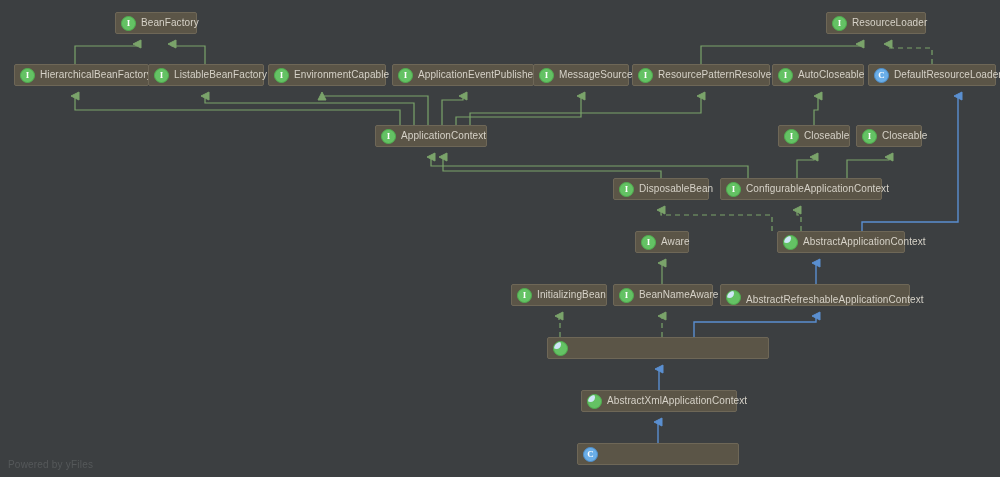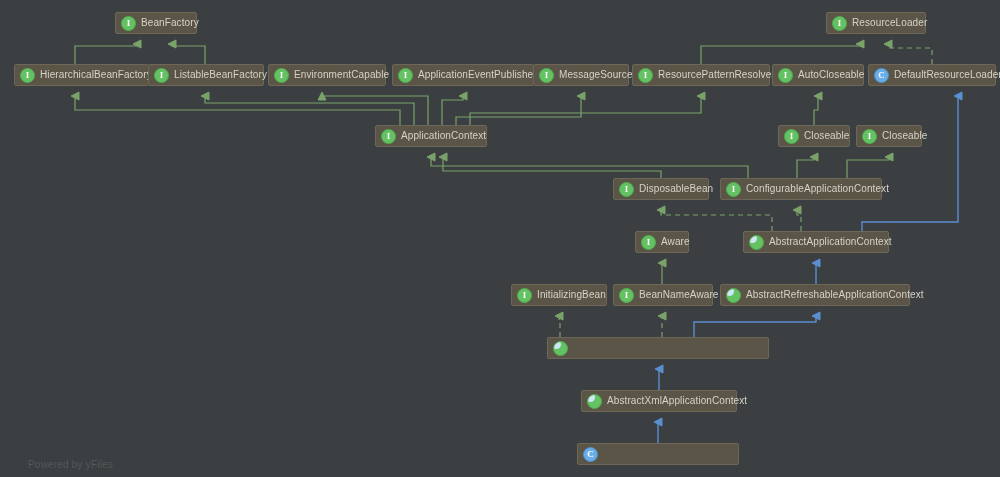--- a/index.html
+++ b/index.html
@@ -81,21 +81,20 @@
     border-radius: 50%;
     background: #cfe6f7;
   }
   #watermark {
     position: absolute;
     left: 8px;
     top: 459px;
     font-size: 10px;
     color: #55585a;
     letter-spacing: 0.2px;
-    margin-left: 20px;
   }
 </style>
 </head>
 <body>
 
 <div id="diagram-root">
 
   <svg id="edge-layer" width="1000" height="477">
     <defs>
       <marker id="arrow-green" markerWidth="10" markerHeight="10" refX="5" refY="5" orient="auto" markerUnits="userSpaceOnUse">
@@ -224,33 +223,33 @@
         <span class="node-label">DisposableBean</span>
       </div>
       <div class="node" style="left: 720px; top: 178px; width: 162px;">
         <span class="node-icon icon-interface">I</span>
         <span class="node-label">ConfigurableApplicationContext</span>
       </div>
       <div class="node" style="left: 635px; top: 231px; width: 54px;">
         <span class="node-icon icon-interface">I</span>
         <span class="node-label">Aware</span>
       </div>
-      <div class="node" style="left: 743px; top: 231px; width: 146px; align-items: center;">
+      <div class="node" style="left: 777px; top: 231px; width: 128px; align-items: center;">
         <span class="node-icon icon-abstract"></span>
         <span class="node-label">AbstractApplicationContext</span>
       </div>
       <div class="node" style="left: 511px; top: 284px; width: 96px;">
         <span class="node-icon icon-interface">I</span>
         <span class="node-label">InitializingBean</span>
       </div>
       <div class="node" style="left: 613px; top: 284px; width: 100px;">
         <span class="node-icon icon-interface">I</span>
         <span class="node-label">BeanNameAware</span>
       </div>
-      <div class="node" style="left: 720px; top: 284px; width: 190px;">
+      <div class="node" style="left: 720px; top: 284px; width: 190px; align-items: flex-end;">
         <span class="node-icon icon-abstract"></span>
         <span class="node-label">AbstractRefreshableApplicationContext</span>
       </div>
       <div class="node" style="left: 547px; top: 337px; width: 222px;">
         <span class="node-icon icon-abstract"></span>
       </div>
       <div class="node" style="left: 581px; top: 390px; width: 156px;">
         <span class="node-icon icon-abstract"></span>
         <span class="node-label">AbstractXmlApplicationContext</span>
       </div>

